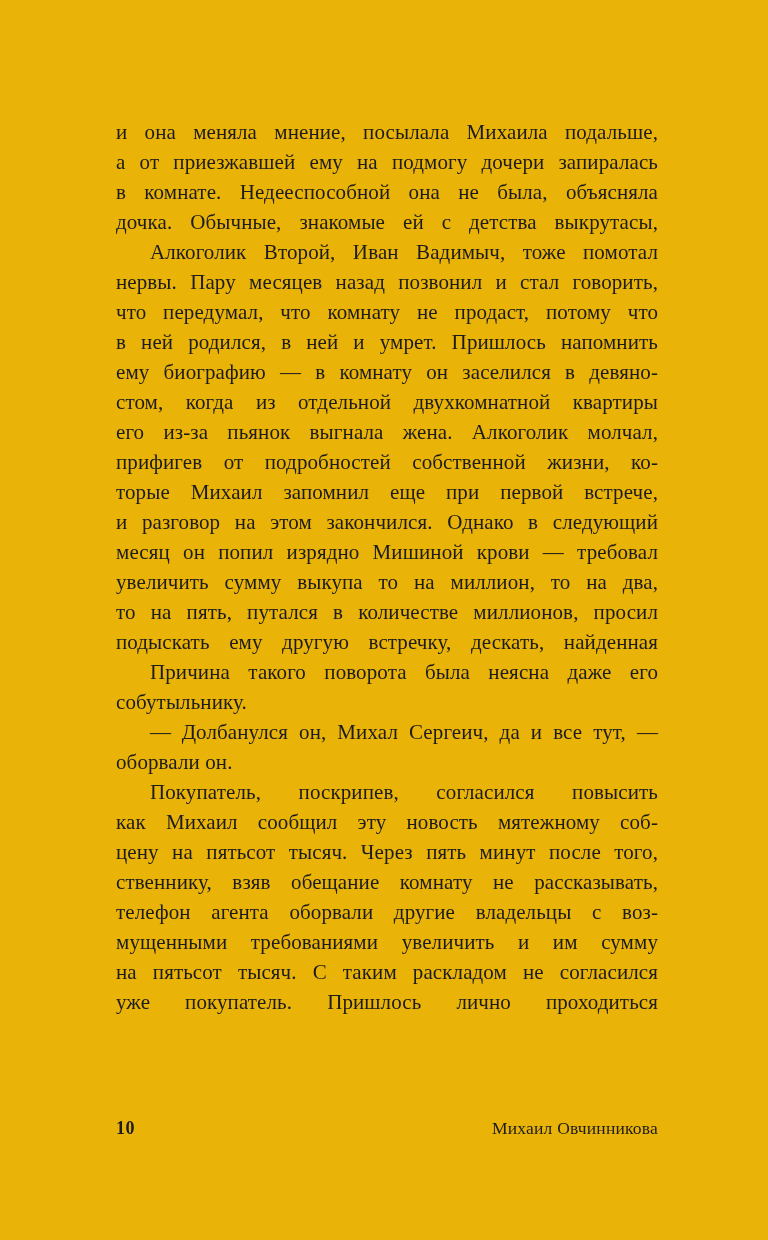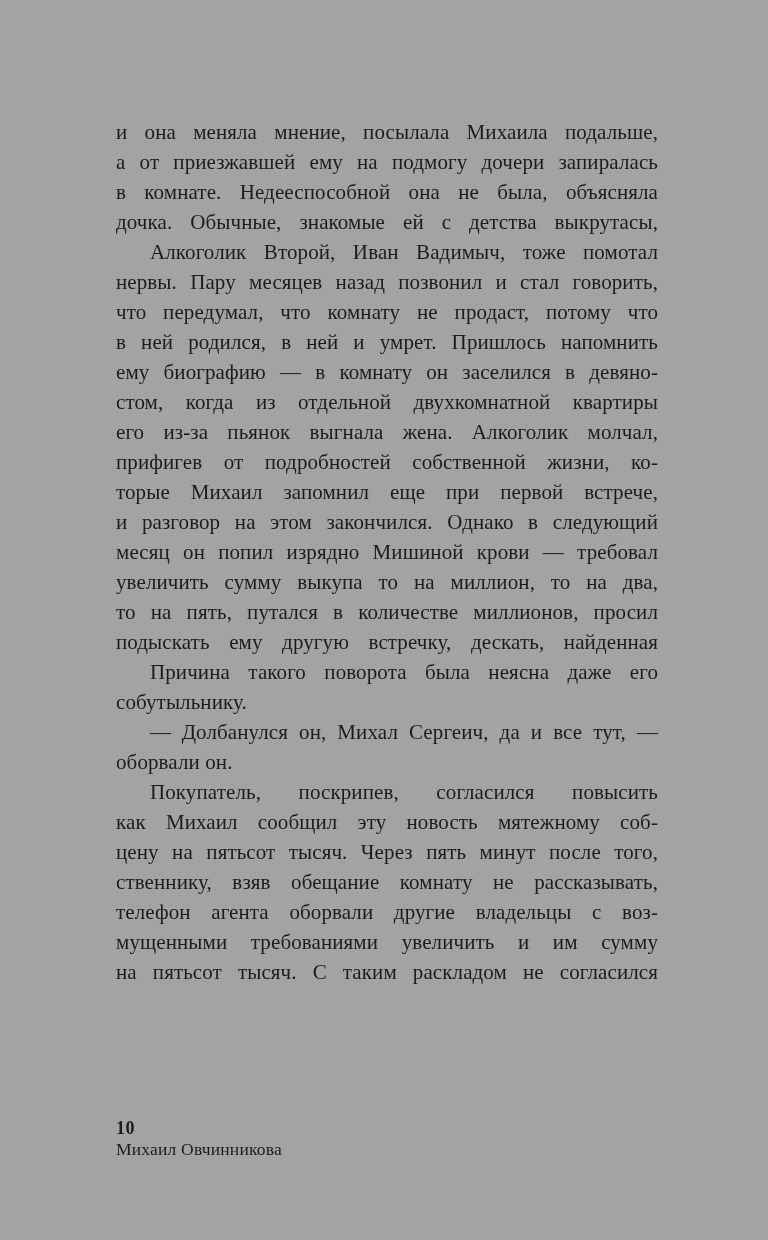--- a/index.html
+++ b/index.html
@@ -11,21 +11,21 @@
     width: 768px;
     height: 1240px;
     position: relative;
     font-family: "Liberation Serif", "DejaVu Serif", serif;
     color: #1c1c1c;
     overflow: hidden;
   }
   .page {
     position: absolute;
     inset: 0;
-    background: #a3a3a3;
+    background: #eab308;
   }
   .text-block {
     position: absolute;
     left: 116px;
     top: 117px;
     width: 542px;
   }
   .line {
     font-size: 21px;
     line-height: 30px;
@@ -41,21 +41,20 @@
     text-indent: 34px;
   }
   .footer {
     position: absolute;
     left: 116px;
     top: 1118px;
     width: 542px;
     display: flex;
     justify-content: space-between;
     align-items: baseline;
-    flex-direction: column;
   }
   .page-number {
     font-size: 18px;
     font-weight: 700;
     letter-spacing: 0.5px;
   }
   .author {
     font-size: 17.5px;
     font-weight: 400;
     letter-spacing: 0.2px;
@@ -98,20 +97,21 @@
         <div class="line natural">оборвали он.</div>
       </div>
       <div>
         <div class="line first">Покупатель, поскрипев, согласился повысить</div>
         <div class="line">как Михаил сообщил эту новость мятежному соб-</div>
         <div class="line">цену на пятьсот тысяч. Через пять минут после того,</div>
         <div class="line">ственнику, взяв обещание комнату не рассказывать,</div>
         <div class="line">телефон агента оборвали другие владельцы с воз-</div>
         <div class="line">мущенными требованиями увеличить и им сумму</div>
         <div class="line">на пятьсот тысяч. С таким раскладом не согласился</div>
+        <div class="line">уже покупатель. Пришлось лично проходиться</div>
       </div>
     </section>
 
   <footer class="footer">
     <span class="page-number">10</span>
     <span class="author">Михаил Овчинникова</span>
   </footer>
 
 </main>
 

